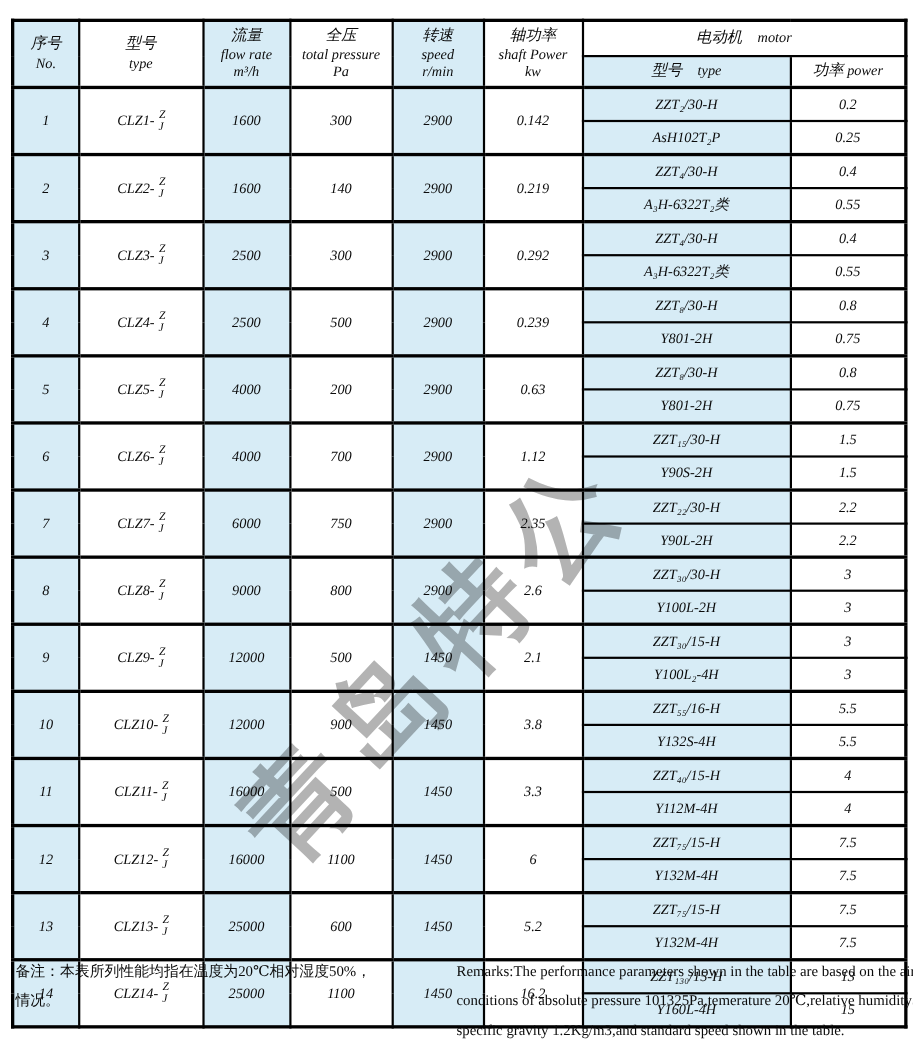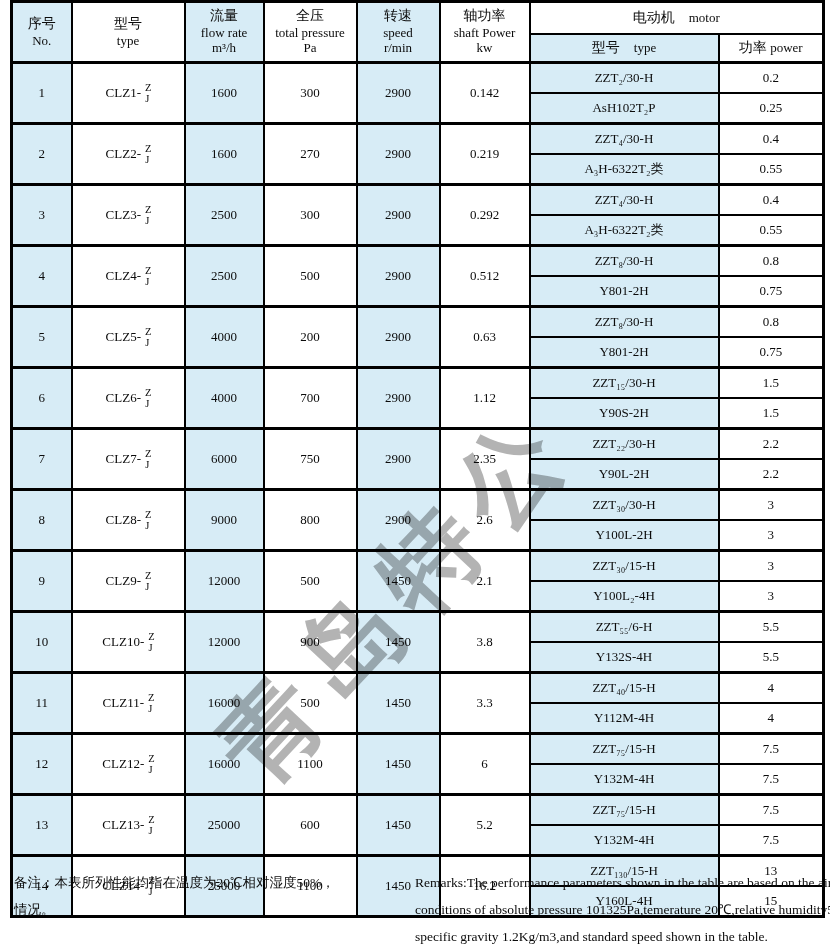--- a/index.html
+++ b/index.html
@@ -2,23 +2,24 @@
 <html><head>
 <meta charset="utf-8">
 <style>
   html,body{margin:0;padding:0;}
   body{
     width:830px;height:947px;position:relative;overflow:hidden;
     background:#ffffff;color:#0b0b0b;
     font-family:"Liberation Serif","DejaVu Serif",serif;
   }
   table.spec{
-    position:absolute;left:10px;top:0;width:812px;
+    position:absolute;left:10px;top:17px;width:812px;
     border-collapse:collapse;table-layout:fixed;
     border:3px solid #000;
+    font-style:italic;
   }
   .spec td,.spec th{
     border:2px solid #000;
     text-align:center;vertical-align:middle;
     padding:0 2px;font-weight:normal;
     font-size:13px;line-height:1.2;
     font-family:"Liberation Serif","DejaVu Serif","DejaVu Sans",serif;
   }
   .spec th{font-size:13.5px;}
   .spec th .zh{font-size:14px;}
@@ -36,21 +37,21 @@
   .zj .top{transform:translateX(1px);}
   .watermark{
     position:absolute;left:238px;top:700px;z-index:10;
     transform:rotate(-47deg);transform-origin:0 50%;
     font-size:100px;font-weight:bold;letter-spacing:16px;white-space:nowrap;
     color:#9e9e9e;opacity:0.78;mix-blend-mode:multiply;pointer-events:none;
     font-family:"DejaVu Serif","Liberation Serif",serif;
   }
   .remarks-zh{position:absolute;left:14px;top:869px;width:398px;font-size:13.5px;line-height:2.0;}
   .remarks-en{position:absolute;left:415px;top:869px;width:412px;font-size:13.5px;line-height:2.0;}
-  .remarks-zh div,.remarks-en div{white-space:nowrap;font-family:Liberation Serif, serif;}
+  .remarks-zh div,.remarks-en div{white-space:nowrap;}
 </style>
 </head>
 <body>
 
 <table class="spec">
   <colgroup>
     <col style="width:60px">
       <col style="width:113px">
       <col style="width:79px">
       <col style="width:93px">
@@ -126,21 +127,21 @@
       <tr class="pair-start">
         <td class="blue" rowspan="2">2</td>
         <td rowspan="2"><span class="model-wrap">
             <span>CLZ2-</span>
             <span class="zj">
               <span class="top">Z</span>
               <span>J</span>
             </span>
           </span></td>
         <td class="blue" rowspan="2">1600</td>
-        <td rowspan="2">270</td>
+        <td rowspan="2">140</td>
         <td class="blue" rowspan="2">2900</td>
         <td rowspan="2">0.219</td>
         <td class="blue">ZZT₄/30-H</td>
         <td>0.4</td>
       </tr>
       <tr class="pair-sub">
         <td class="blue">A₃H-6322T₂类</td>
         <td>0.55</td>
       </tr>
       <tr class="pair-start">
@@ -168,21 +169,21 @@
         <td rowspan="2"><span class="model-wrap">
             <span>CLZ4-</span>
             <span class="zj">
               <span class="top">Z</span>
               <span>J</span>
             </span>
           </span></td>
         <td class="blue" rowspan="2">2500</td>
         <td rowspan="2">500</td>
         <td class="blue" rowspan="2">2900</td>
-        <td rowspan="2">0.512</td>
+        <td rowspan="2">0.239</td>
         <td class="blue">ZZT₈/30-H</td>
         <td>0.8</td>
       </tr>
       <tr class="pair-sub">
         <td class="blue">Y801-2H</td>
         <td>0.75</td>
       </tr>
       <tr class="pair-start">
         <td class="blue" rowspan="2">5</td>
         <td rowspan="2"><span class="model-wrap">
@@ -289,21 +290,21 @@
             <span>CLZ10-</span>
             <span class="zj">
               <span class="top">Z</span>
               <span>J</span>
             </span>
           </span></td>
         <td class="blue" rowspan="2">12000</td>
         <td rowspan="2">900</td>
         <td class="blue" rowspan="2">1450</td>
         <td rowspan="2">3.8</td>
-        <td class="blue">ZZT₅₅/6-H</td>
+        <td class="blue">ZZT₅₅/16-H</td>
         <td>5.5</td>
       </tr>
       <tr class="pair-sub">
         <td class="blue">Y132S-4H</td>
         <td>5.5</td>
       </tr>
       <tr class="pair-start">
         <td class="blue" rowspan="2">11</td>
         <td rowspan="2"><span class="model-wrap">
             <span>CLZ11-</span>

